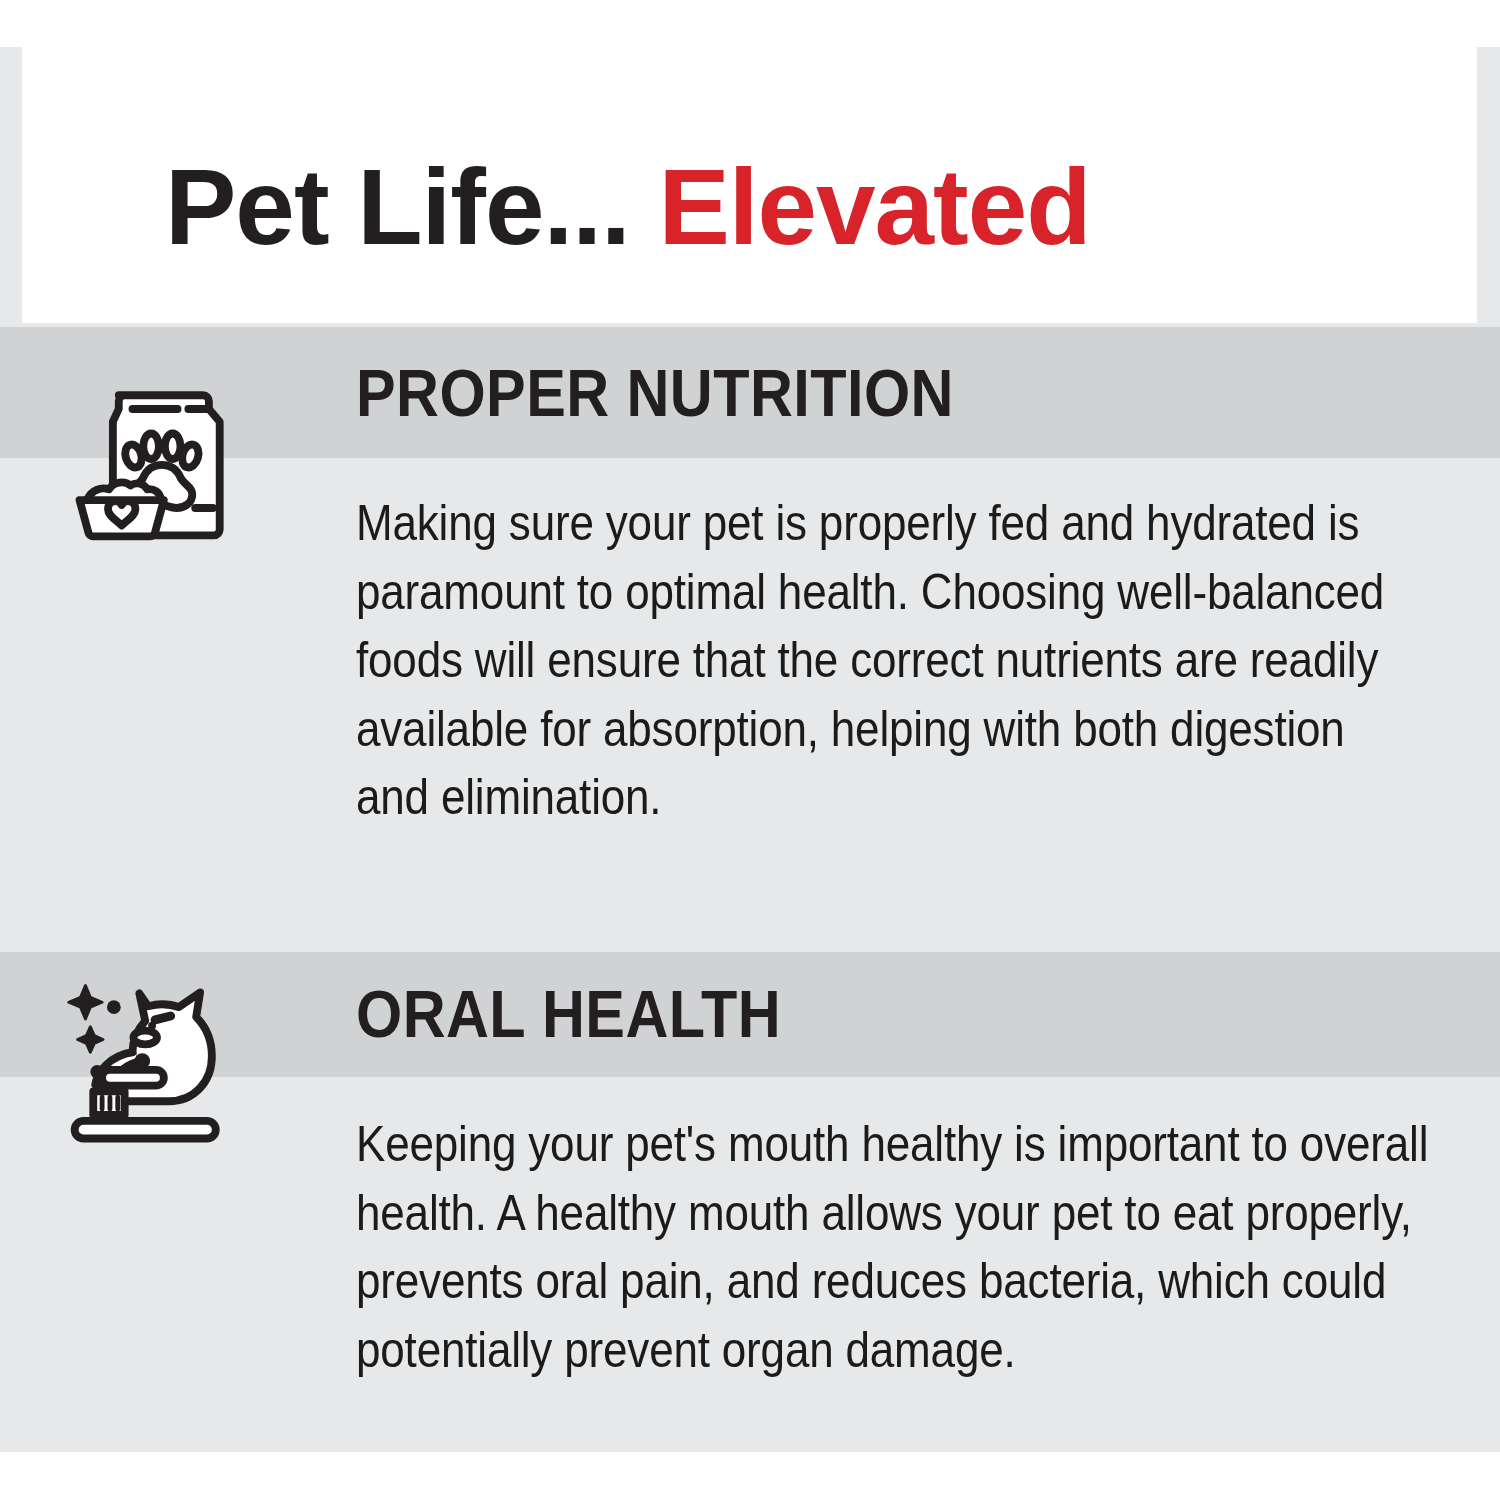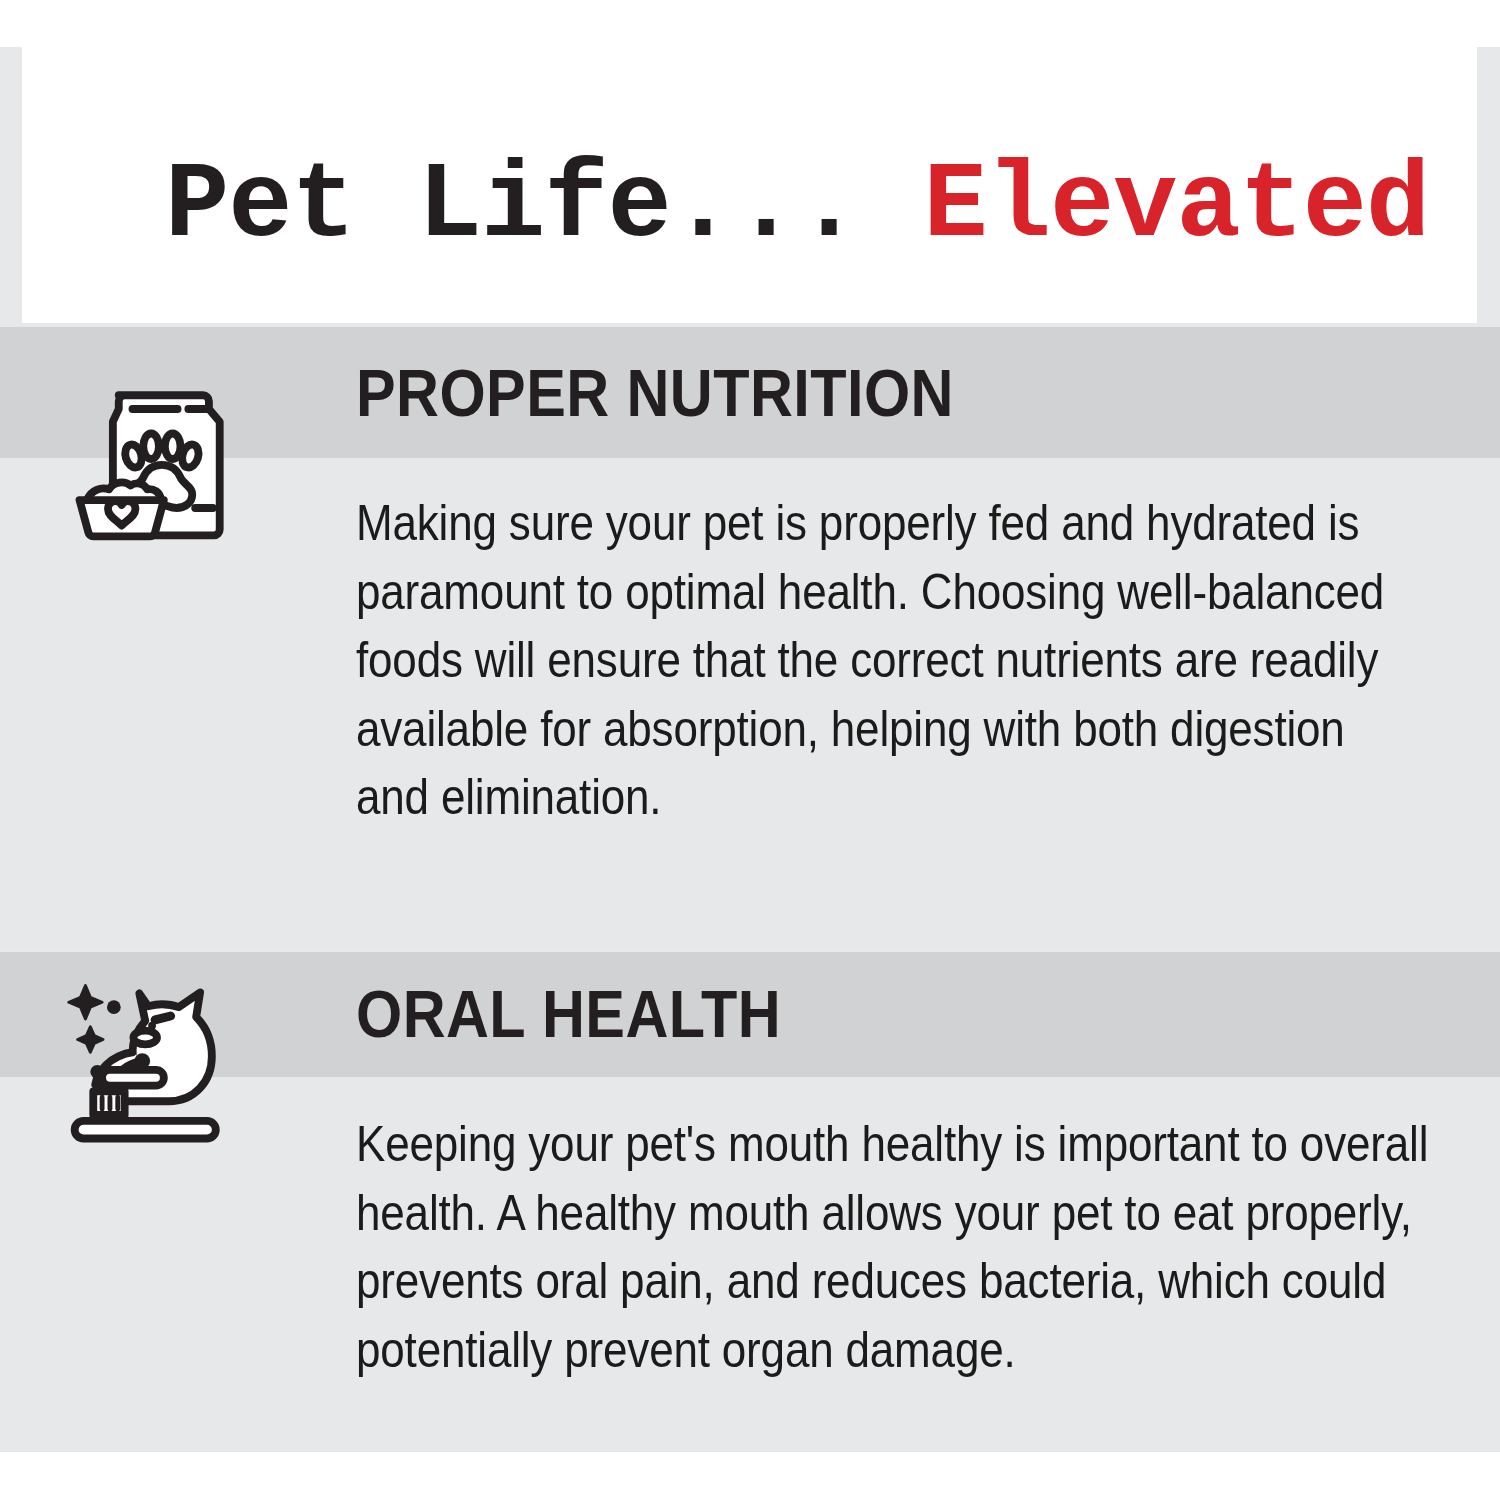--- a/index.html
+++ b/index.html
@@ -47,21 +47,21 @@
     width: 1455px;
     height: 276px;
     background: #ffffff;
     box-sizing: border-box;
   }
   .brand-line {
     position: absolute;
     left: 143px;
     top: 104px;
     white-space: nowrap;
-    font-family: Liberation Mono, monospace;
+    font-family: Liberation Sans, sans-serif;
     font-weight: bold;
     font-size: 107px;
     line-height: 112px;
     letter-spacing: -1px;
   }
   .brand-dark {
     color: #231f20;
   }
   .brand-accent {
     color: #d8232a;

